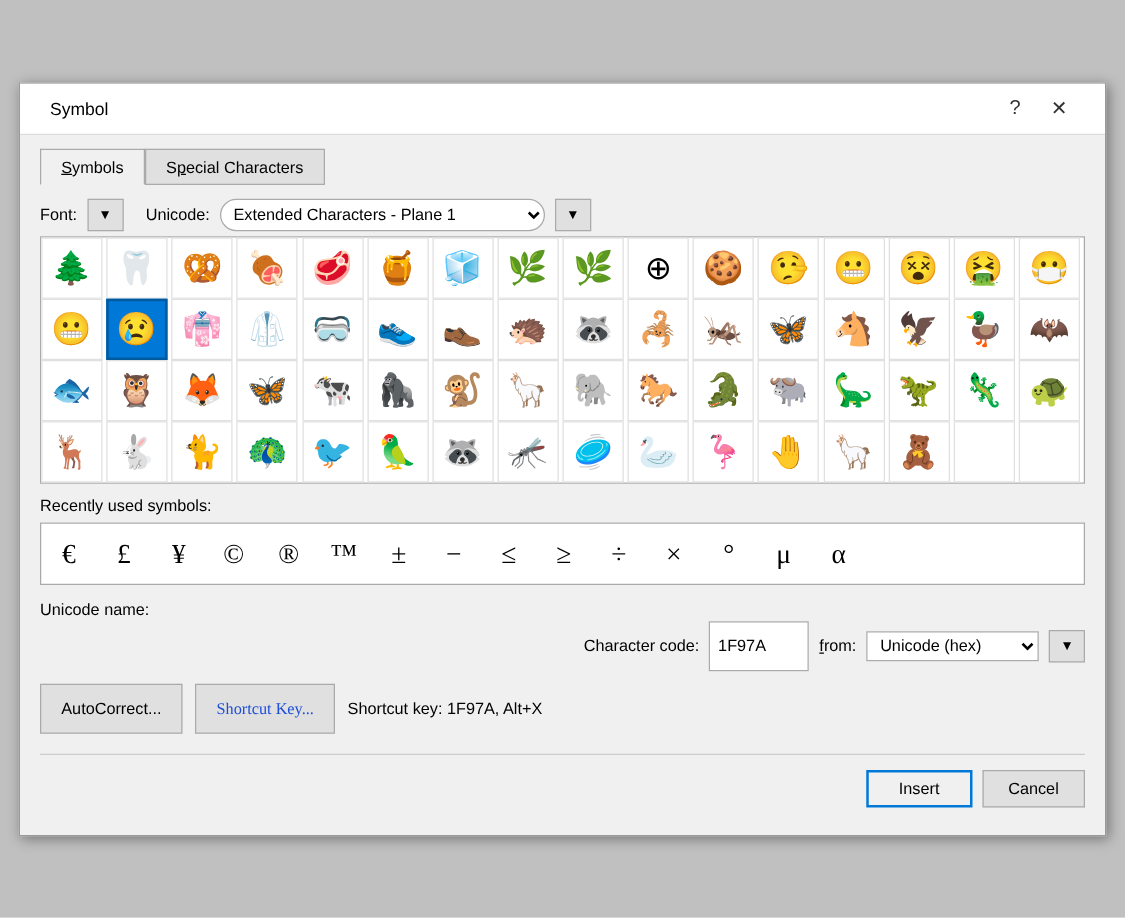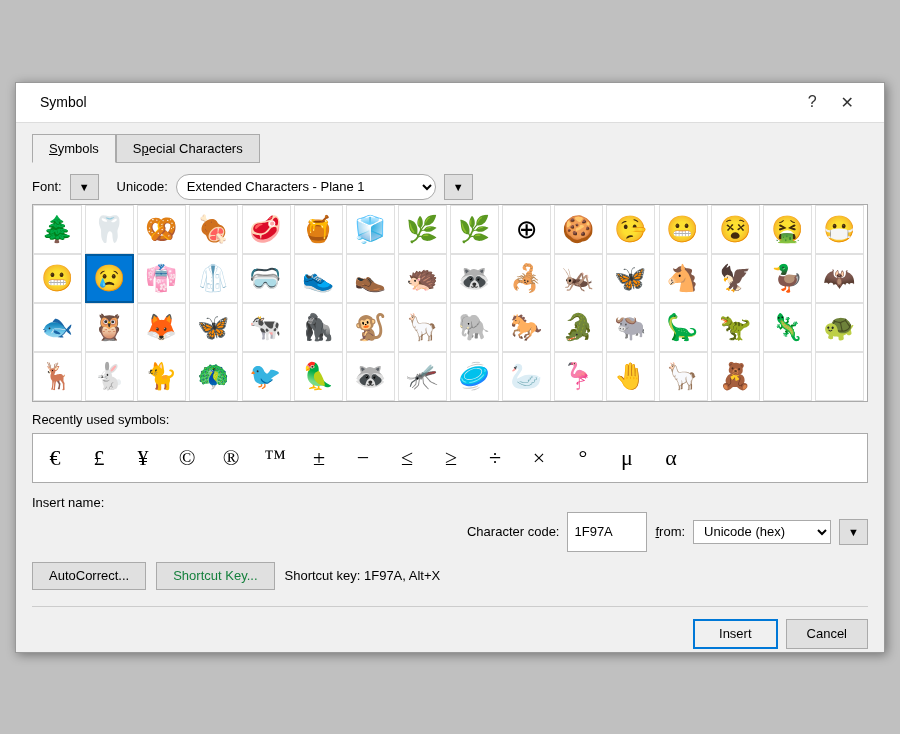--- a/index.html
+++ b/index.html
@@ -39,21 +39,21 @@
     }
     .title-bar-btn {
       background: none;
       border: none;
       cursor: pointer;
       font-size: 16px;
       color: #333;
       padding: 2px 6px;
     }
     .dialog-content {
-      padding: 10px 16px 3px;
+      padding: 10px 16px 22px;
     }
     .tabs {
       display: flex;
       gap: 0;
       margin-bottom: 12px;
     }
     .tab {
       padding: 6px 16px;
       border: 1px solid #aaa;
       background: #e0e0e0;
@@ -169,25 +169,26 @@
       align-items: center;
       gap: 10px;
       margin-bottom: 16px;
     }
     .btn {
       padding: 5px 16px;
       border: 1px solid #aaa;
       background: #e0e0e0;
       cursor: pointer;
       font-size: 13px;
-      height: 28px;
+      height: 40px;
     }
     .btn:disabled {
-      color: #15803d;
+      color: #1d4ed8;
       cursor: default;
+      font-family: Liberation Serif, serif;
     }
     .shortcut-text {
       font-size: 13px;
     }
     .bottom-row {
       display: flex;
       justify-content: flex-end;
       gap: 8px;
       border-top: 1px solid #ccc;
       padding-top: 12px;
@@ -336,21 +337,21 @@
         <span class="recent-char">≤</span>
         <span class="recent-char">≥</span>
         <span class="recent-char">÷</span>
         <span class="recent-char">×</span>
         <span class="recent-char">°</span>
         <span class="recent-char">μ</span>
         <span class="recent-char">α</span>
       </div>
 
     <div class="unicode-row">
-      <label>Insert name:</label>
+      <label>Unicode name:</label>
     </div>
 
     <div class="unicode-row" style="justify-content:flex-end; margin-top:-8px;">
       <label>Character code:</label>
       <input class="char-code-input" type="text" value="1F97A" style="">
       <label><span class="underline">f</span>rom:</label>
       <select class="from-select">
         <option>Unicode (hex)</option>
       </select>
       <button class="dropdown-btn">▼</button>

